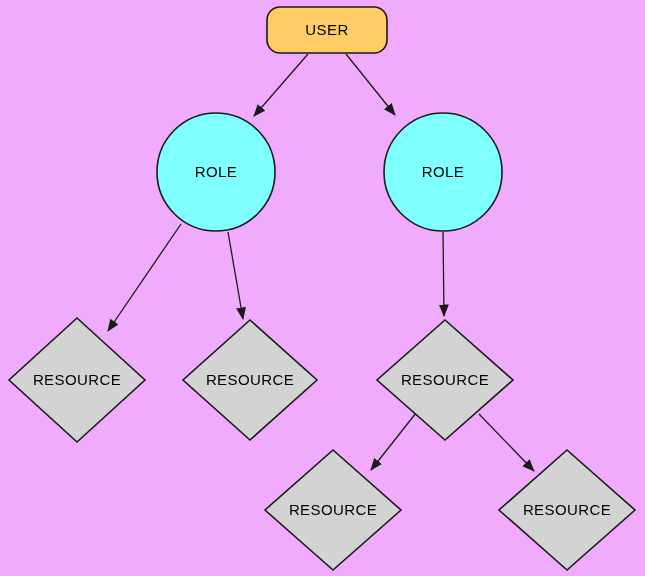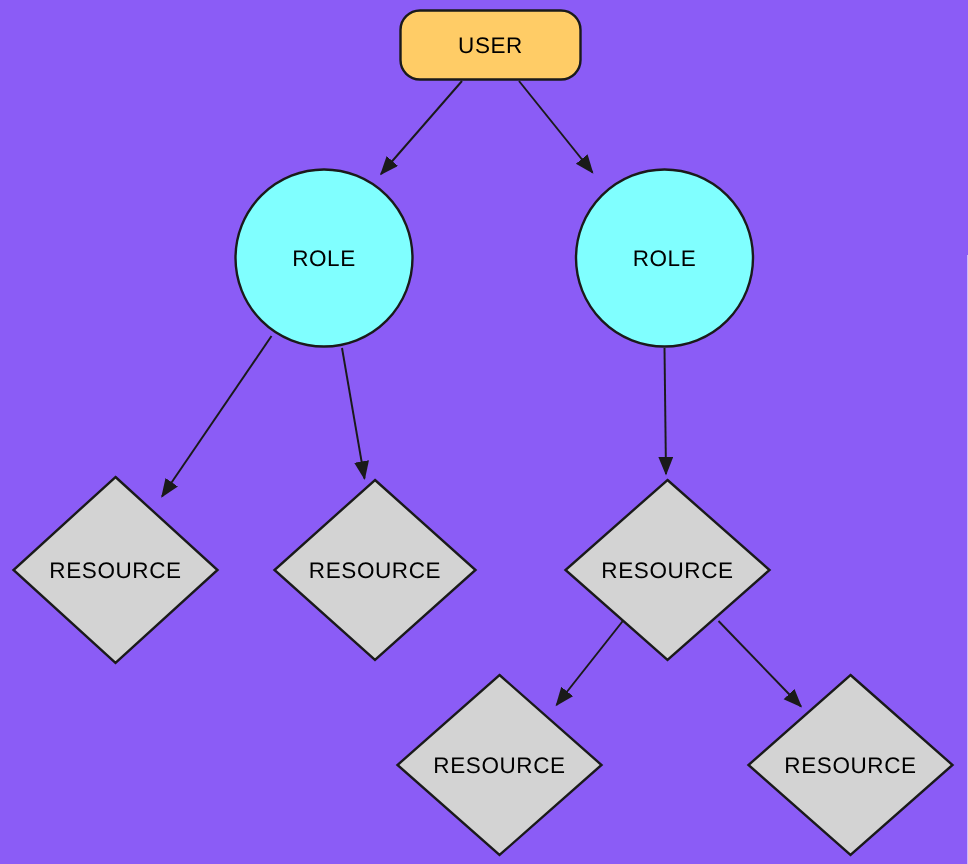--- a/index.html
+++ b/index.html
@@ -5,21 +5,21 @@
   html, body {
     margin: 0;
     padding: 0;
     background: #FFFFFF;
     font-family: "Liberation Sans", sans-serif;
   }
   .canvas-wrap {
     width: 645px;
     height: 576px;
     position: relative;
-    background: #8b5cf6;
+    background: #f0abfc;
     overflow: hidden;
   }
   svg { display: block; }
   .node-shape {
     stroke-width: 1.6px;
   }
   .edge-line {
     stroke-width: 1.3px;
     fill: none;
   }

